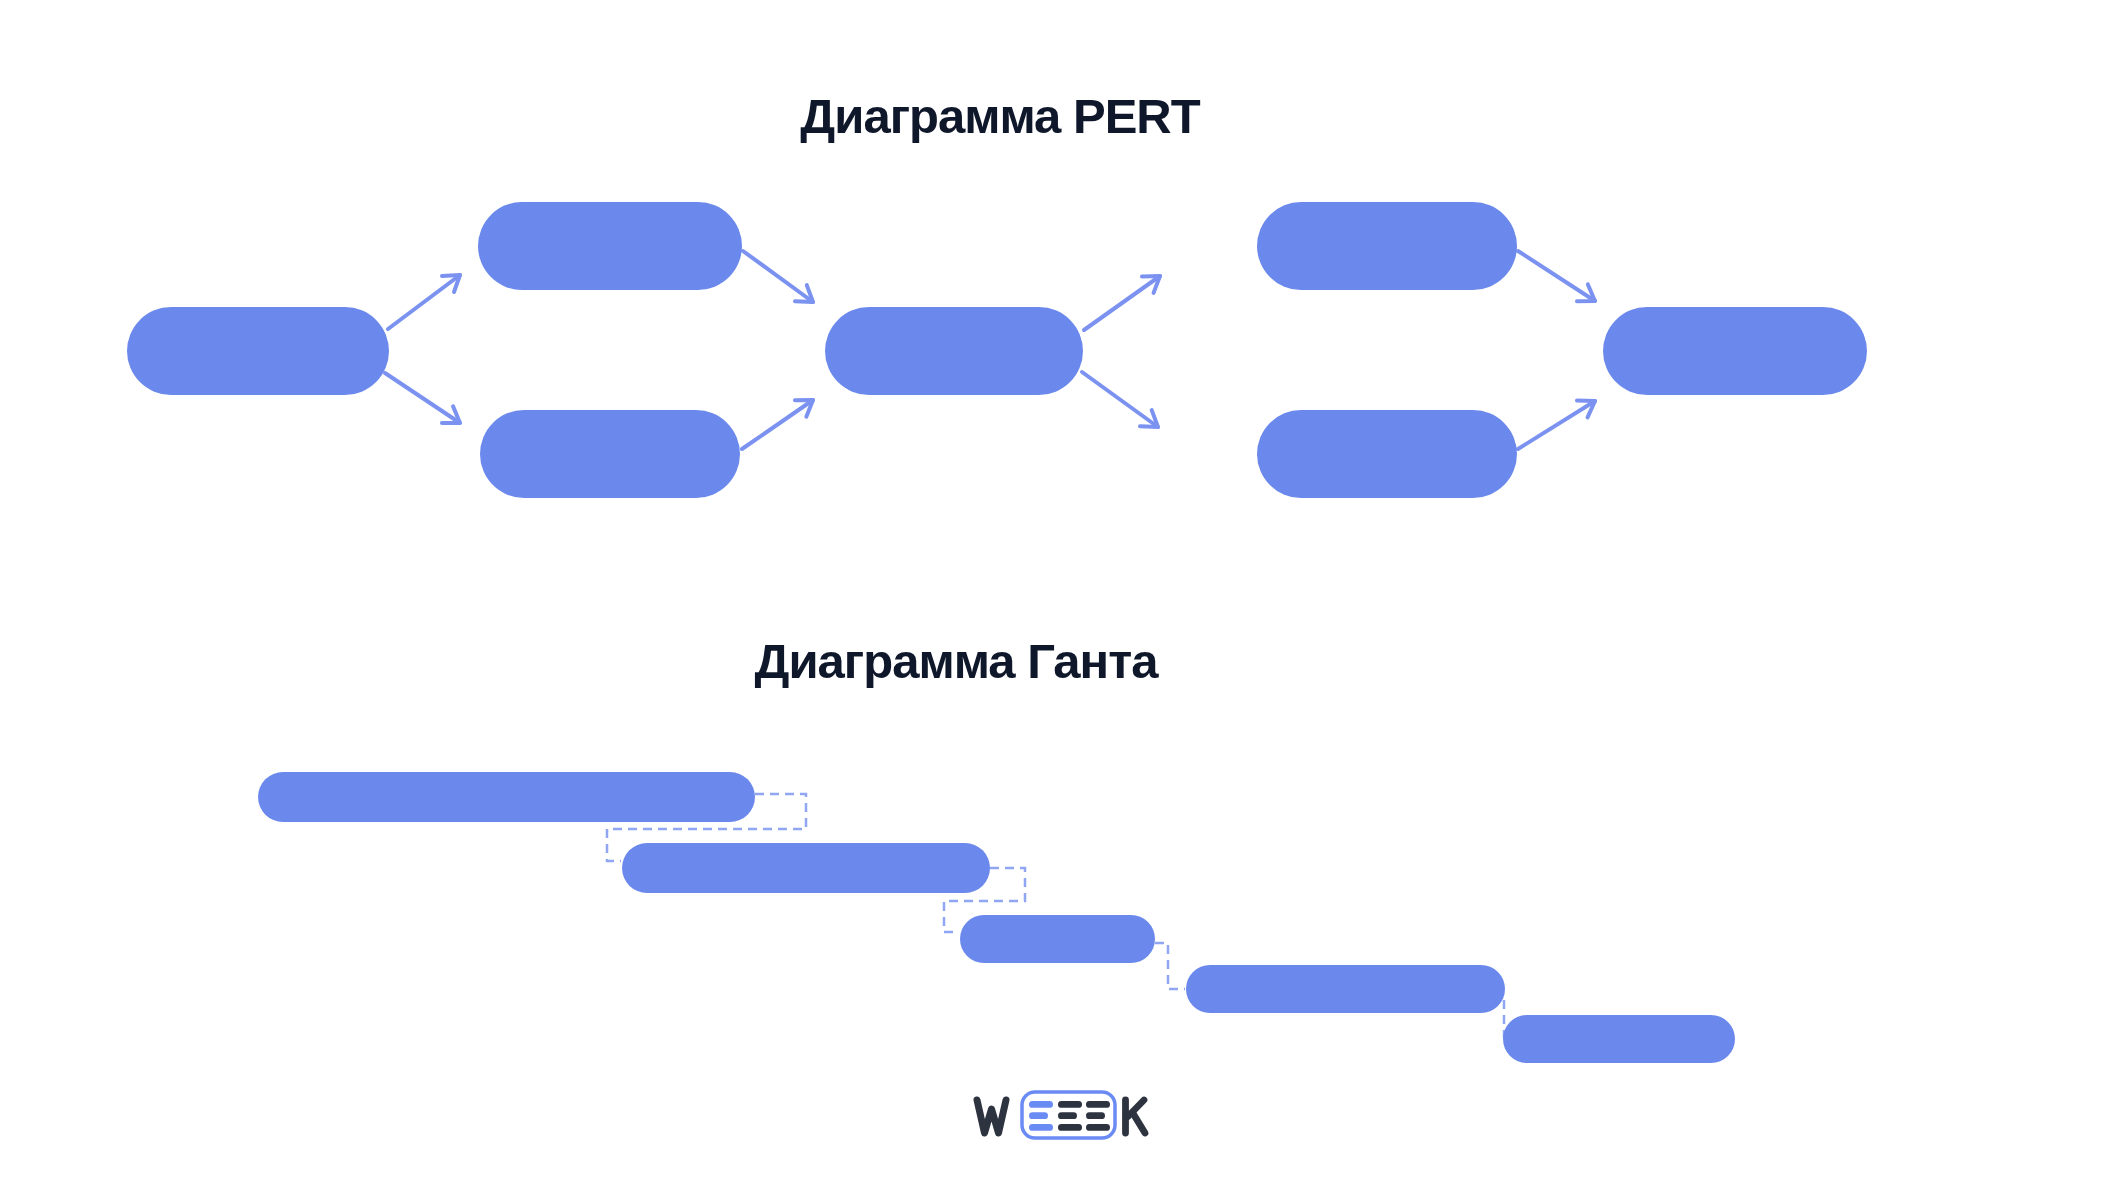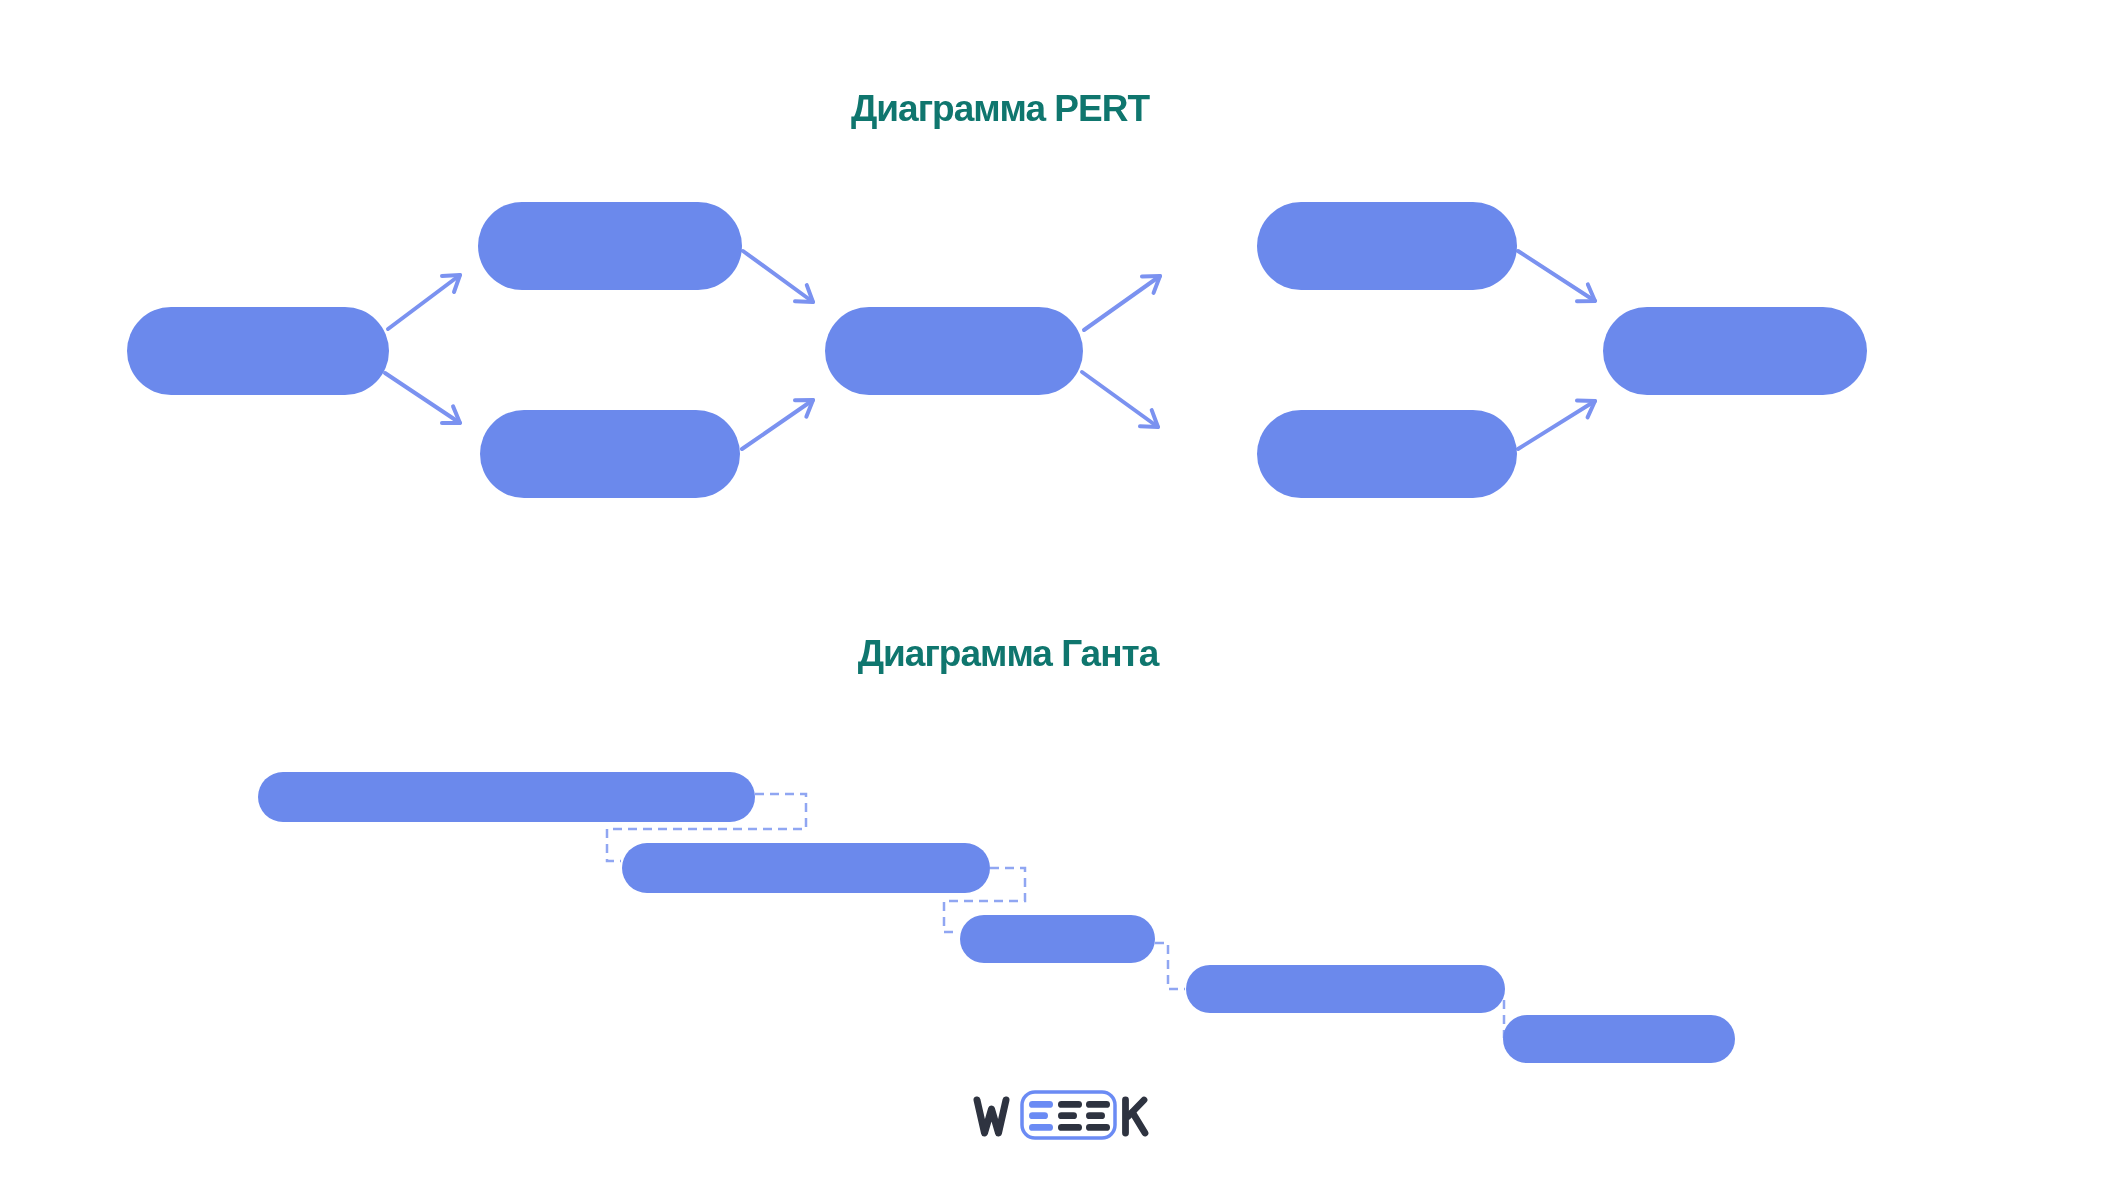--- a/index.html
+++ b/index.html
@@ -7,24 +7,24 @@
     position: relative;
     width: 2121px;
     height: 1186px;
     background: #ffffff;
     overflow: hidden;
     font-family: "Liberation Sans", "DejaVu Sans", sans-serif;
   }
   .section-title {
     position: absolute;
     transform: translateX(-50%);
-    font-size: 37px;
+    font-size: 49px;
     font-weight: 700;
     letter-spacing: -1px;
-    color: #0f766e;
+    color: #0f172a;
     white-space: nowrap;
   }
   .pert-node, .gantt-bar {
     position: absolute;
     background: #6b89ec;
   }
   #diagram-svg {
     position: absolute;
     left: 0; top: 0;
     width: 2121px; height: 1186px;
@@ -35,21 +35,21 @@
     left: 965px; top: 1085px;
     width: 190px; height: 60px;
   }
 </style>
 </head>
 <body>
 
 <div class="canvas">
 
   <div class="section-title" style="left: 1000px; top: 88px;">Диаграмма PERT</div>
-  <div class="section-title" style="left: 1008px; top: 633px;">Диаграмма Ганта</div>
+  <div class="section-title" style="left: 956px; top: 633px;">Диаграмма Ганта</div>
 
   <svg id="diagram-svg" xmlns="http://www.w3.org/2000/svg">
     <defs>
       <marker id="arrowhead" markerUnits="userSpaceOnUse" markerWidth="40" markerHeight="40" refX="0" refY="0" orient="auto" style="overflow:visible">
         <path d="M -15 -10 L 0 0 L -15 10" fill="none" stroke="#7b92f0" stroke-width="4" stroke-linecap="round" stroke-linejoin="round"></path>
       </marker>
     </defs>
     <g id="arrow-group">
         <line x1="388" y1="329" x2="460" y2="275" stroke="#7b92f0" stroke-width="4" stroke-linecap="round" marker-end="url(#arrowhead)"></line>
         <line x1="385" y1="373" x2="460" y2="423" stroke="#7b92f0" stroke-width="4" stroke-linecap="round" marker-end="url(#arrowhead)"></line>

